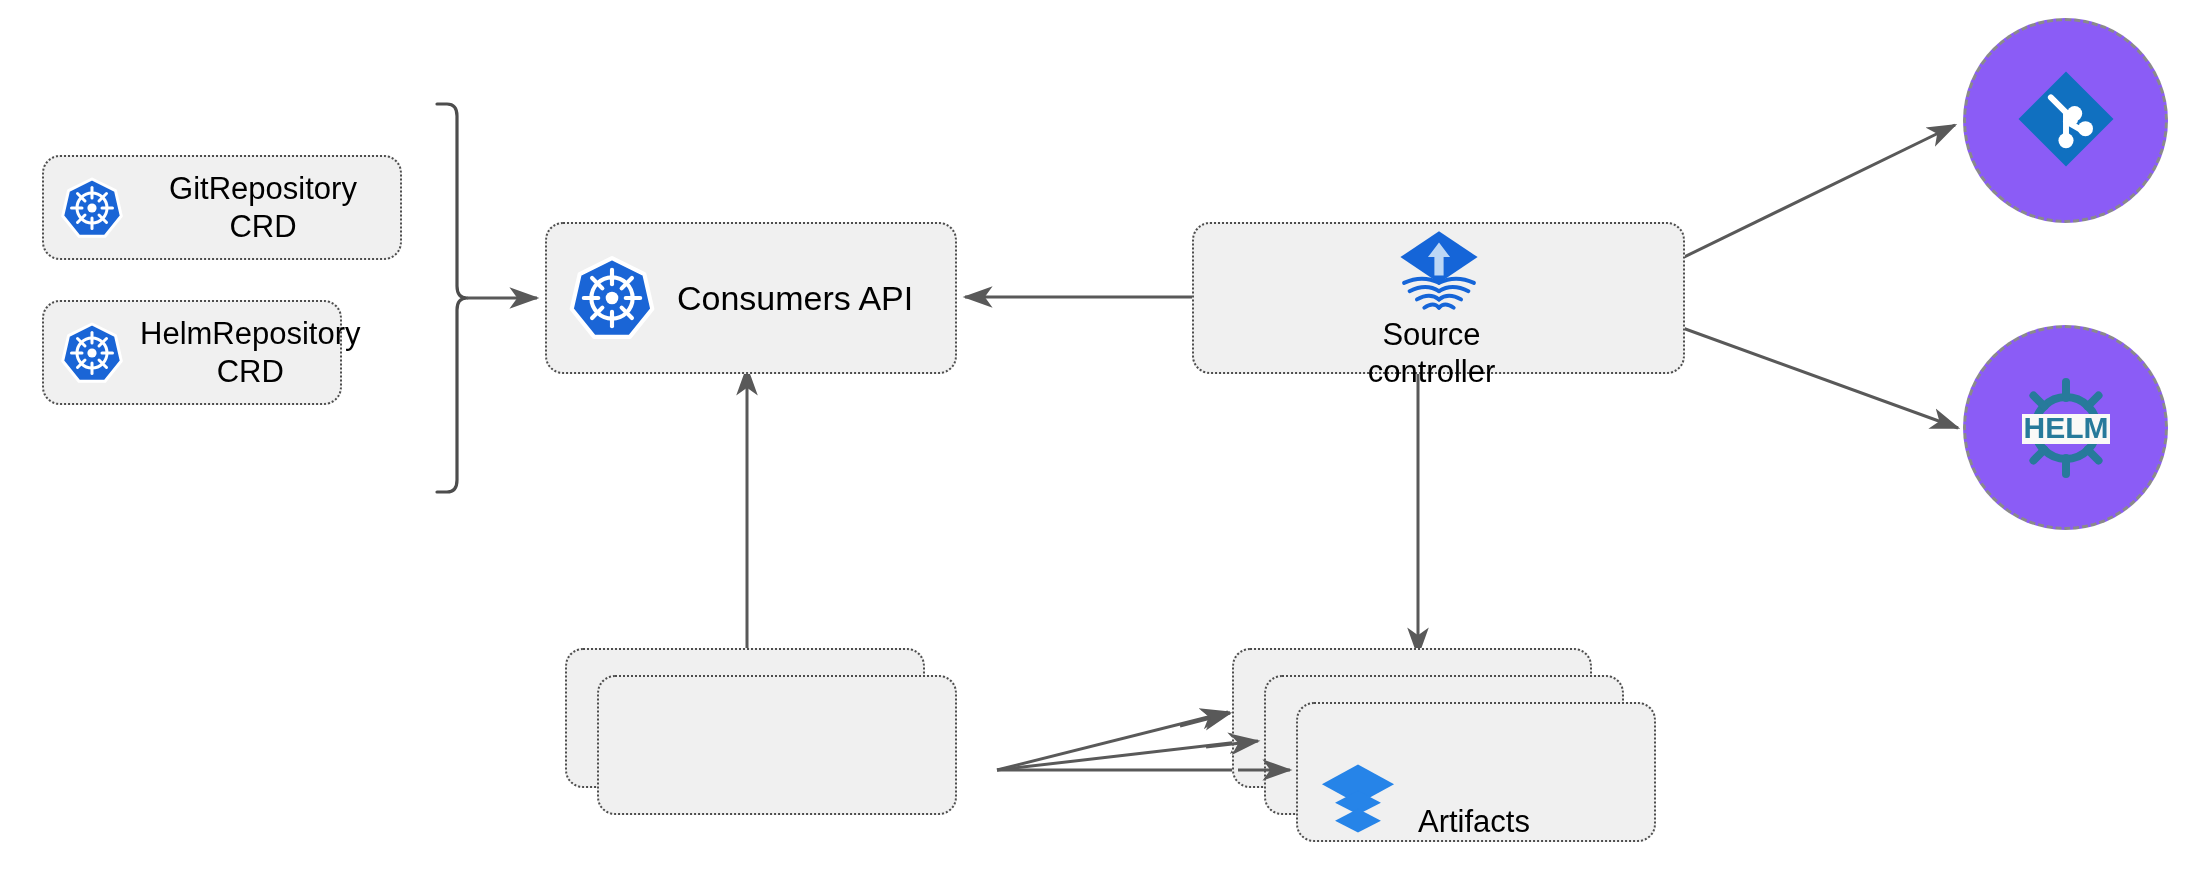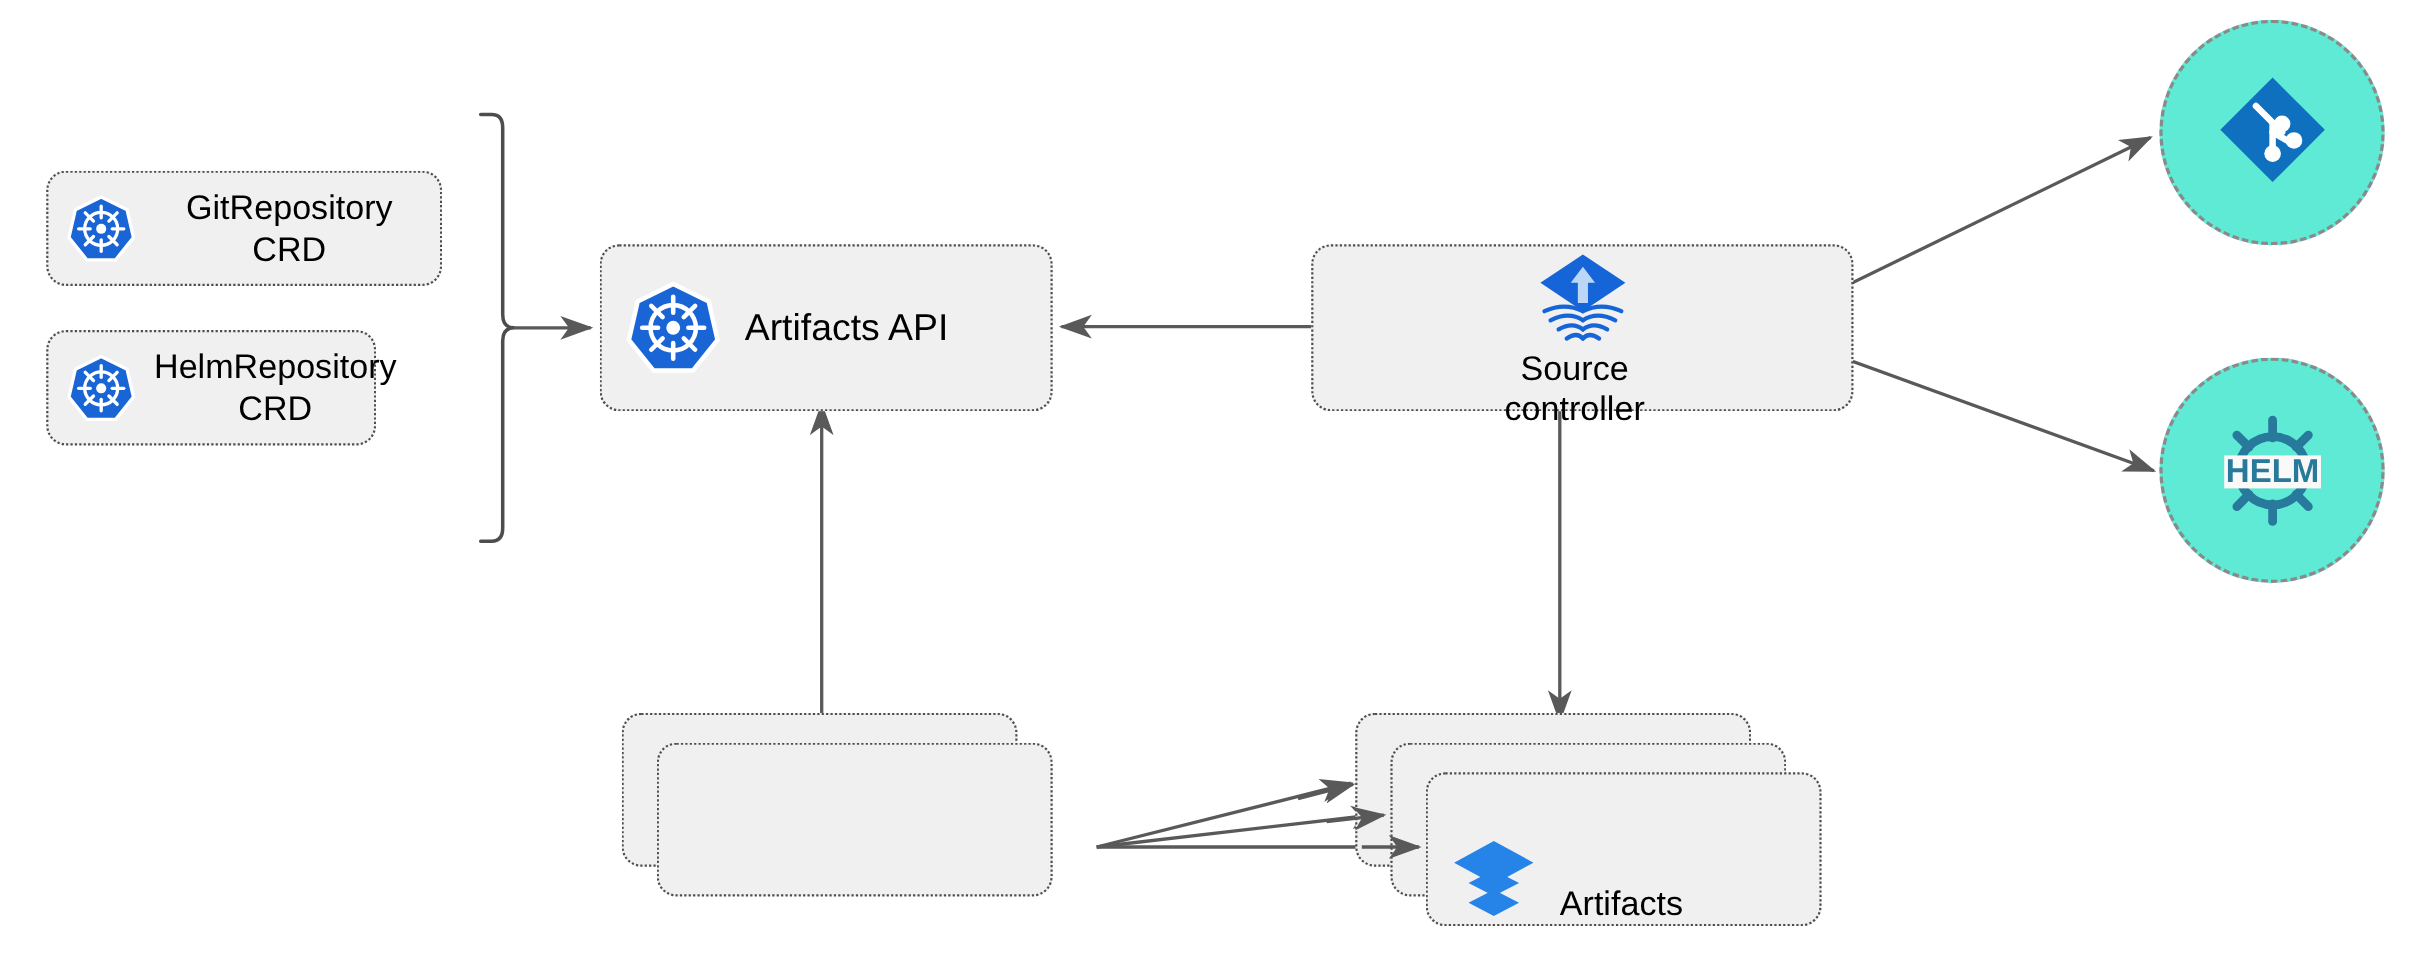--- a/index.html
+++ b/index.html
@@ -37,21 +37,21 @@
     padding-right: 14px;
   }
   .node-icon {
     flex: 0 0 auto;
     display: flex;
     align-items: center;
     justify-content: center;
   }
   .circle-node {
     position: absolute;
-    background: #5eead4;
+    background: #8b5cf6;
     border: 3px dashed #8a8a8a;
     border-radius: 50%;
     box-sizing: border-box;
     display: flex;
     align-items: center;
     justify-content: center;
     z-index: 5;
   }
   .stack-ghost {
     position: absolute;
@@ -164,21 +164,21 @@
           <line x1="11.5" y1="32" x2="22" y2="32"></line>
           <line x1="42" y1="32" x2="52.5" y2="32"></line>
           <line x1="17.5" y1="17.5" x2="25" y2="25"></line>
           <line x1="39" y1="39" x2="46.5" y2="46.5"></line>
           <line x1="46.5" y1="17.5" x2="39" y2="25"></line>
           <line x1="25" y1="39" x2="17.5" y2="46.5"></line>
         </g>
         <circle cx="32" cy="32" r="4.6" fill="#ffffff"></circle>
       </svg>
     </div>
-    <div class="node-label" style="text-align:left; font-size:34px;">Artifacts API</div>
+    <div class="node-label" style="text-align:left; font-size:34px;">Consumers API</div>
   </div>
 
   <div class="node" style="left:1192px; top:222px; width:493px; height:152px;flex-direction:column;">
     <div class="node-icon" style="width:135px;">
       <svg width="92" height="92" viewBox="0 0 100 100">
         <polygon points="50,8 92,36 50,64 8,36" fill="#1565d8"></polygon>
         <path d="M50,20 L62,36 L55,36 L55,56 L45,56 L45,36 L38,36 Z" fill="#bcd7f5"></path>
         <g stroke="#1565d8" stroke-width="4.2" fill="none" stroke-linecap="round">
           <path d="M12,64 Q32,55 50,64"></path>
           <path d="M50,64 Q68,55 88,64"></path>

